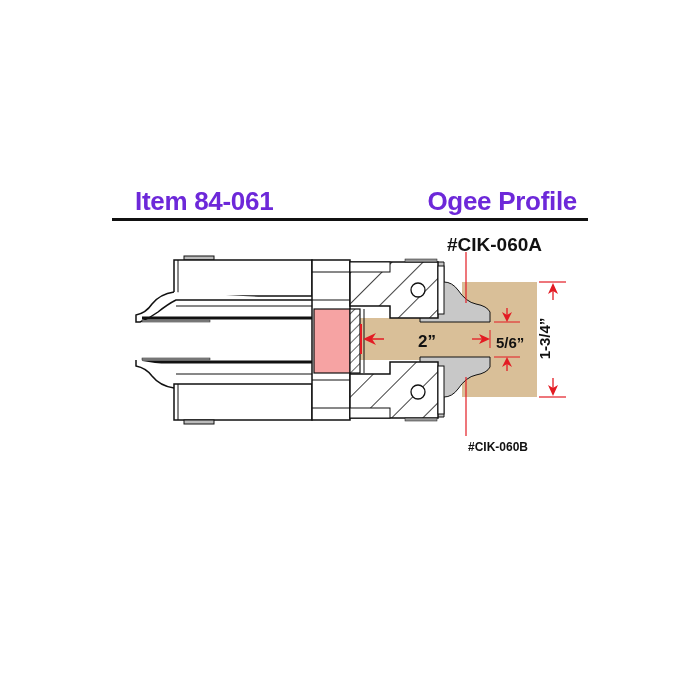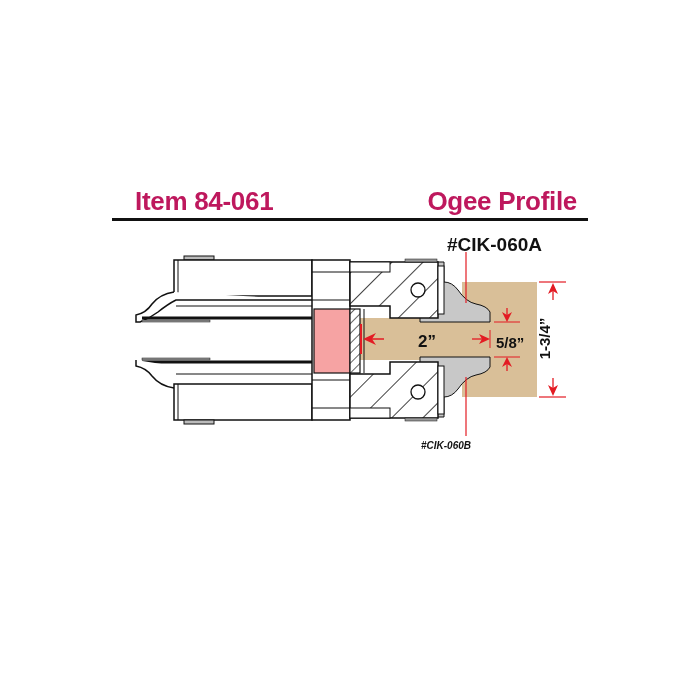--- a/index.html
+++ b/index.html
@@ -1,26 +1,26 @@
 <!DOCTYPE html>
 <html><head>
   <meta charset="utf-8">
   <style>
     html, body { margin: 0; padding: 0; background: #ffffff; }
     body { width: 700px; height: 700px; position: relative; overflow: hidden; font-family: "Liberation Sans", sans-serif; }
     #canvas { position: absolute; left: 0; top: 0; width: 700px; height: 700px; }
     .title-left, .title-right {
-      position: absolute; top: 186px; font-weight: bold; font-size: 26px; color: #be185d; letter-spacing: -0.3px;
+      position: absolute; top: 186px; font-weight: bold; font-size: 26px; color: #6d28d9; letter-spacing: -0.3px;
     }
     .title-left { left: 135px; }
     .title-right { right: 123px; }
     .rule { position: absolute; left: 112px; top: 218px; width: 476px; height: 3px; background: #111; }
     .lbl { position: absolute; font-weight: bold; color: #111; white-space: nowrap; }
     .part-a { left: 447px; top: 234px; font-size: 19px; }
-    .part-b { left: 421px; top: 440px; font-size: 10px; font-style: italic; }
+    .part-b { left: 468px; top: 440px; font-size: 12px; }
     .dim-2 { left: 418px; top: 332px; font-size: 17px; }
     .dim-58 { left: 496px; top: 334px; font-size: 15px; }
     .dim-134 { left: 524px; top: 330px; font-size: 15px; transform: rotate(-90deg); transform-origin: center; }
   </style>
 </head>
 <body>
 
 <svg id="canvas" viewBox="0 0 700 700" xmlns="http://www.w3.org/2000/svg">
   <defs>
     <pattern id="hatch" patternUnits="userSpaceOnUse" width="22" height="22" patternTransform="rotate(45)">
@@ -121,14 +121,14 @@
   </g>
 </svg>
 
 <div class="title-left">Item 84-061</div>
 <div class="title-right">Ogee Profile</div>
 <div class="rule"></div>
 
 <div class="lbl part-a">#CIK-060A</div>
 <div class="lbl part-b">#CIK-060B</div>
 <div class="lbl dim-2">2”</div>
-<div class="lbl dim-58">5/8”</div>
+<div class="lbl dim-58">5/6”</div>
 <div class="lbl dim-134">1-3/4”</div>
 
 </body></html>

